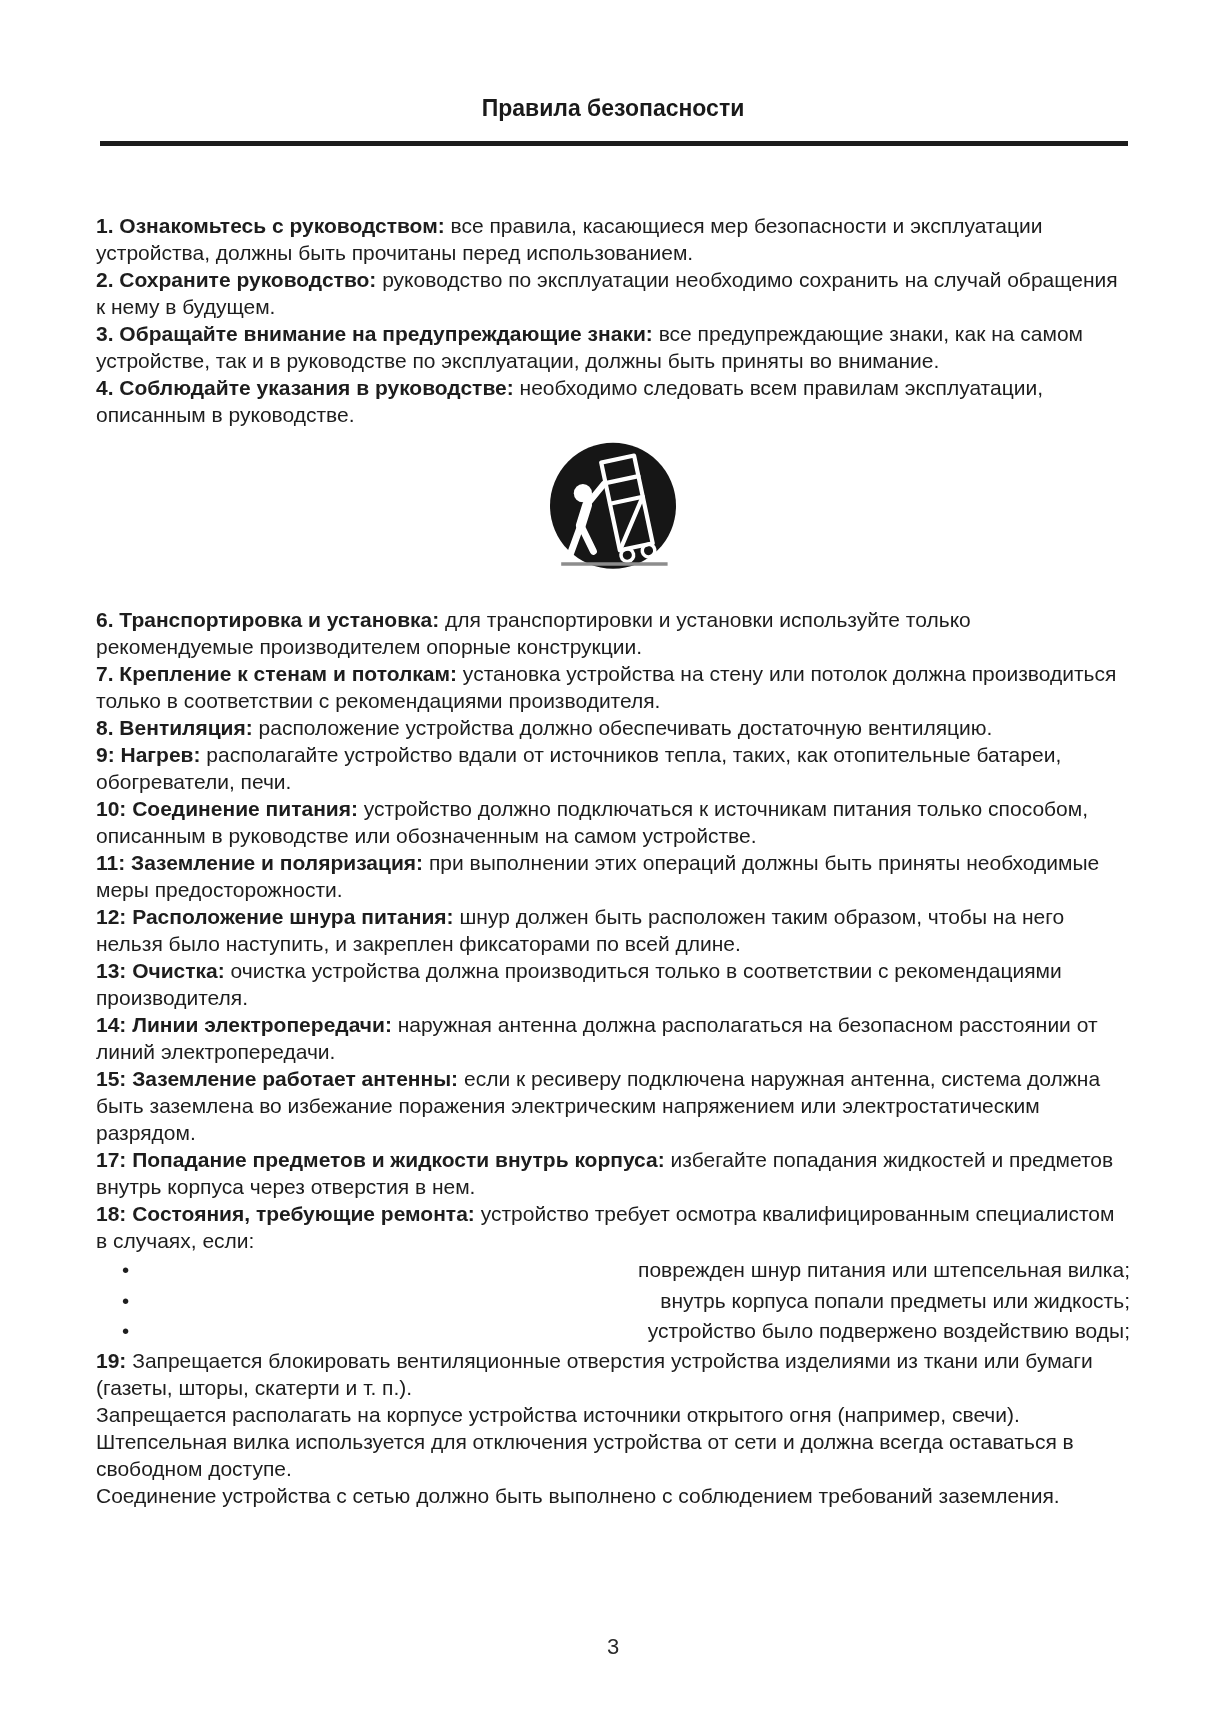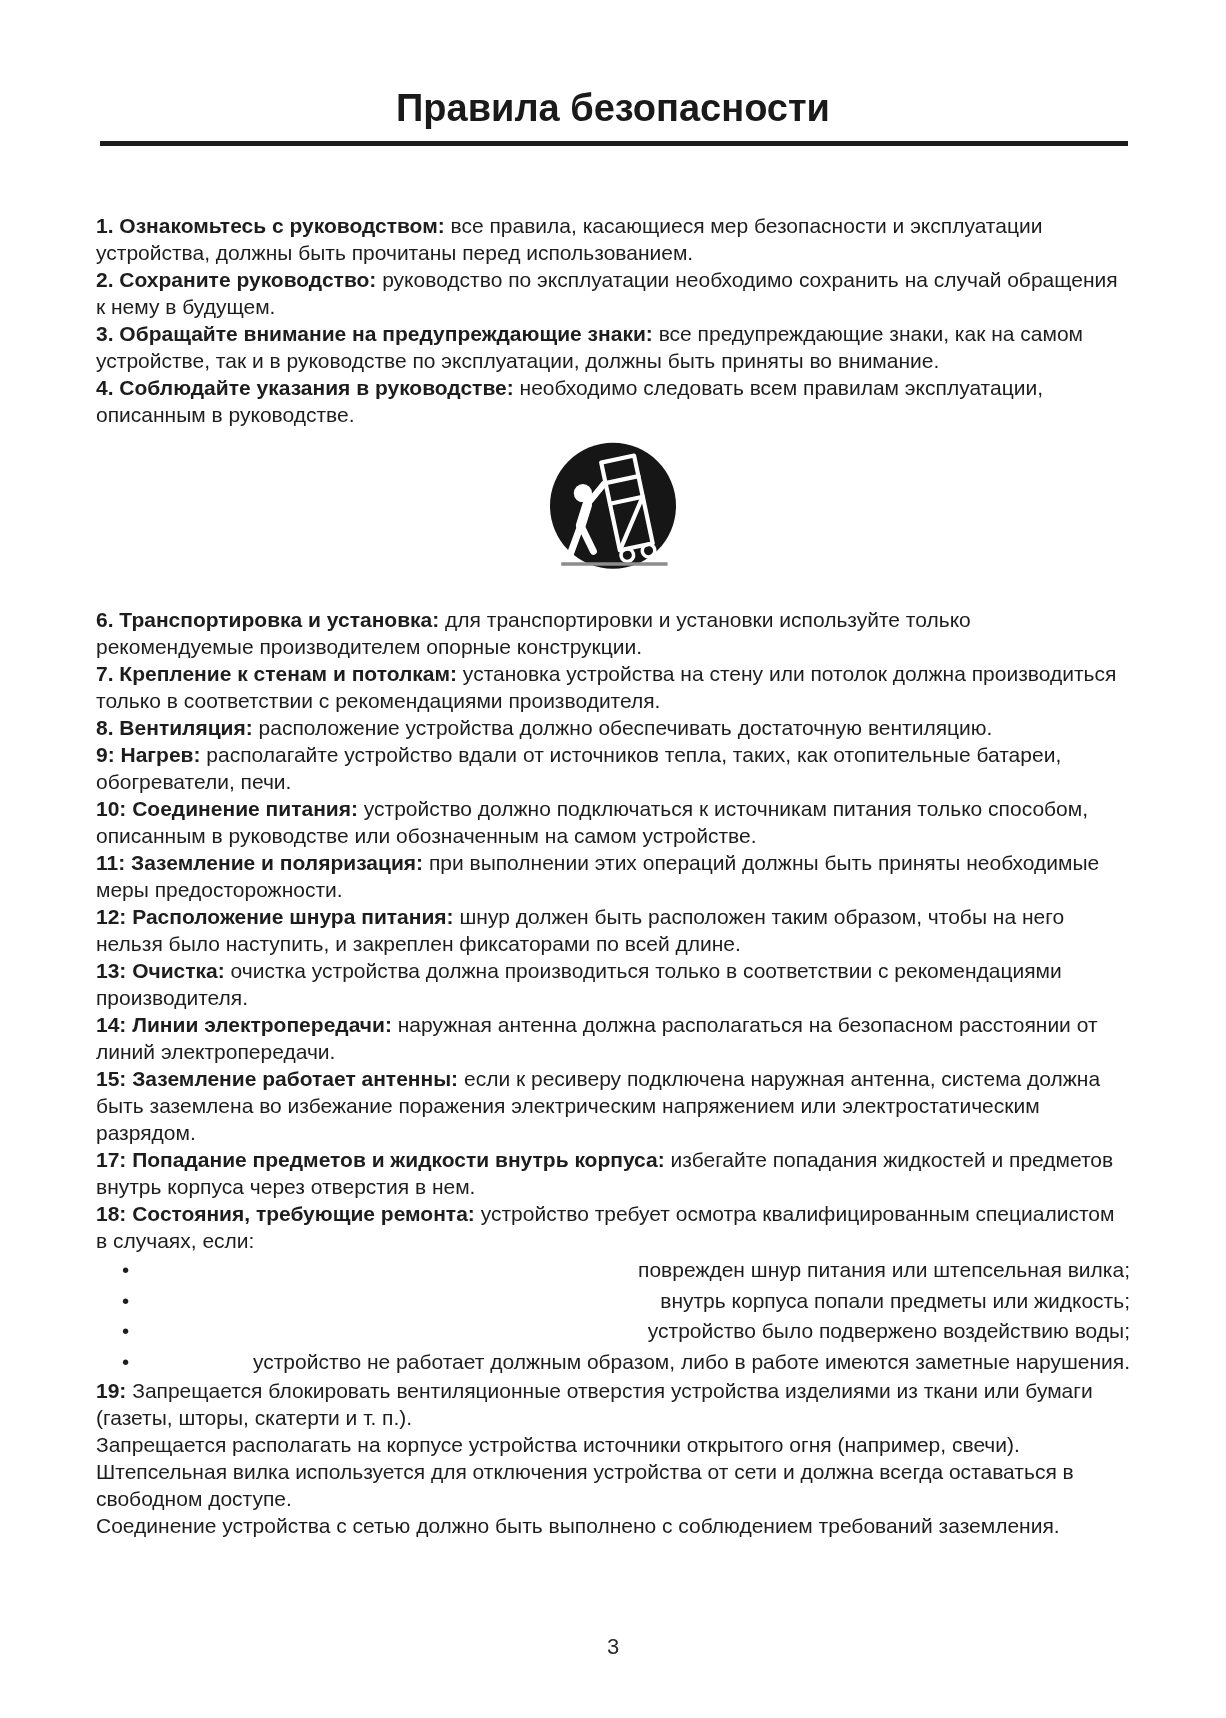--- a/index.html
+++ b/index.html
@@ -15,21 +15,21 @@
   .page {
     position: relative;
     width: 1226px;
     height: 1718px;
     background: #ffffff;
   }
   header.doc-header { padding-top: 90px; }
   h1.doc-title {
     margin: 0;
     text-align: center;
-    font-size: 38px;
+    font-size: 23px;
     font-weight: 700;
     color: #1a1a1a;
     line-height: 36px;
   }
   .title-rule {
     height: 5px;
     background: #1c1c1c;
     margin: 15px 98px 0 100px;
   }
   main.doc-body {
@@ -156,21 +156,20 @@
   <p class="rule-item"><b>18: Состояния, требующие ремонта:</b><span> устройство требует осмотра квалифицированным специалистом в случаях, если:</span></p>
 </section>
 
     <ul class="bullets">
   <li><span>поврежден шнур питания или штепсельная вилка;</span></li>
 
   <li><span>внутрь корпуса попали предметы или жидкость;</span></li>
 
   <li><span>устройство было подвержено воздействию воды;</span></li>
 
-  <li><span>устройство не работает должным образом, либо в работе имеются заметные нарушения.</span></li>
 </ul>
 
     <p class="rule-item"><b>19:</b><span> Запрещается блокировать вентиляционные отверстия устройства изделиями из ткани или бумаги (газеты, шторы, скатерти и т. п.).</span></p>
 
     <section>
   <p class="rule-item"><span>Запрещается располагать на корпусе устройства источники открытого огня (например, свечи).</span></p>
 
   <p class="rule-item"><span>Штепсельная вилка используется для отключения устройства от сети и должна всегда оставаться в свободном доступе.</span></p>
 
   <p class="rule-item"><span>Соединение устройства с сетью должно быть выполнено с соблюдением требований заземления.</span></p>

